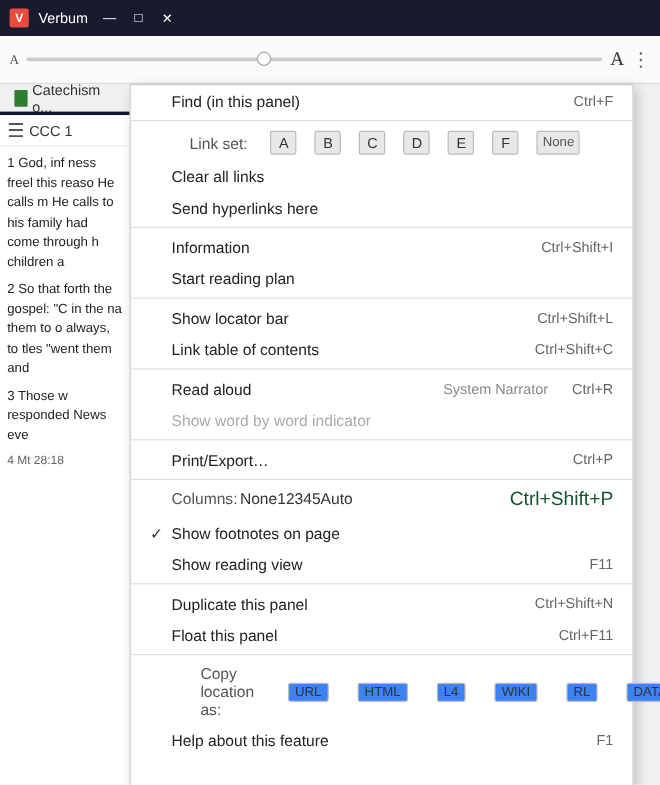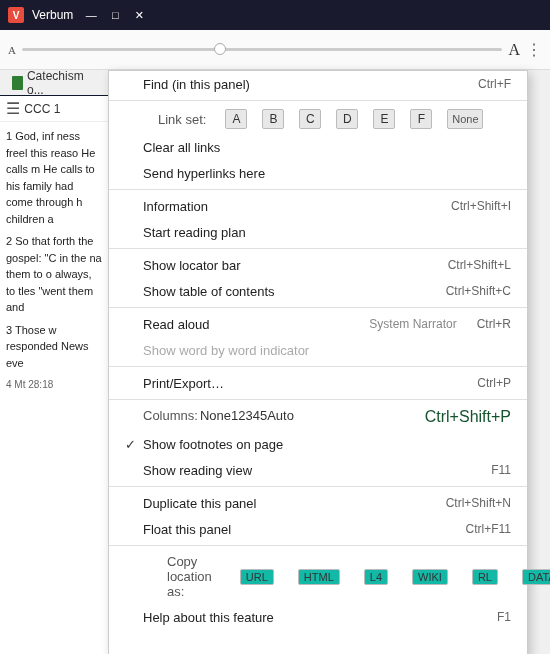--- a/index.html
+++ b/index.html
@@ -63,21 +63,21 @@
       width: 110px;
       background: #fff;
       border-right: 1px solid #ddd;
       overflow: hidden;
       position: relative;
     }
 
     
     .tab-bar {
       background: #f0f0f0;
-      border-bottom: 1px solid #0f172a;
+      border-bottom: 3px solid #0f172a;
       height: 26px;
       display: flex;
       align-items: center;
       padding: 0 6px;
     }
     .tab-item {
       display: flex;
       align-items: center;
       gap: 4px;
       padding: 2px 6px;
@@ -262,21 +262,21 @@
       display: flex;
       align-items: center;
       padding: 5px 16px;
       gap: 24px;
     }
     .copy-loc-label {
       color: #555;
       margin-right: 4px;
     }
     .copy-loc-btn {
-      background: #14b8a6;
+      background: #3b82f6;
       border: 1px solid #bbb;
       border-radius: 2px;
       padding: 1px 5px;
       font-size: 11px;
       color: #333;
       cursor: pointer;
     }
     .copy-loc-shortcut {
       margin-left: auto;
       color: #666;
@@ -401,21 +401,21 @@
       <div class="menu-separator"></div>
 
       <div class="menu-item">
         <span class="no-checkmark"></span>
         <span class="menu-item-label">Show locator bar</span>
         <span class="menu-item-shortcut">Ctrl+Shift+L</span>
       </div>
 
       <div class="menu-item">
         <span class="no-checkmark"></span>
-        <span class="menu-item-label">Show table of contents</span>
+        <span class="menu-item-label">Link table of contents</span>
         <span class="menu-item-shortcut">Ctrl+Shift+C</span>
       </div>
 
 
       <div class="menu-separator"></div>
 
       <div class="menu-item">
         <span class="no-checkmark"></span>
         <span class="menu-item-label">Read aloud</span>
         <span style="color:#888; font-size:12px; margin-left:10px;">System Narrator</span>

